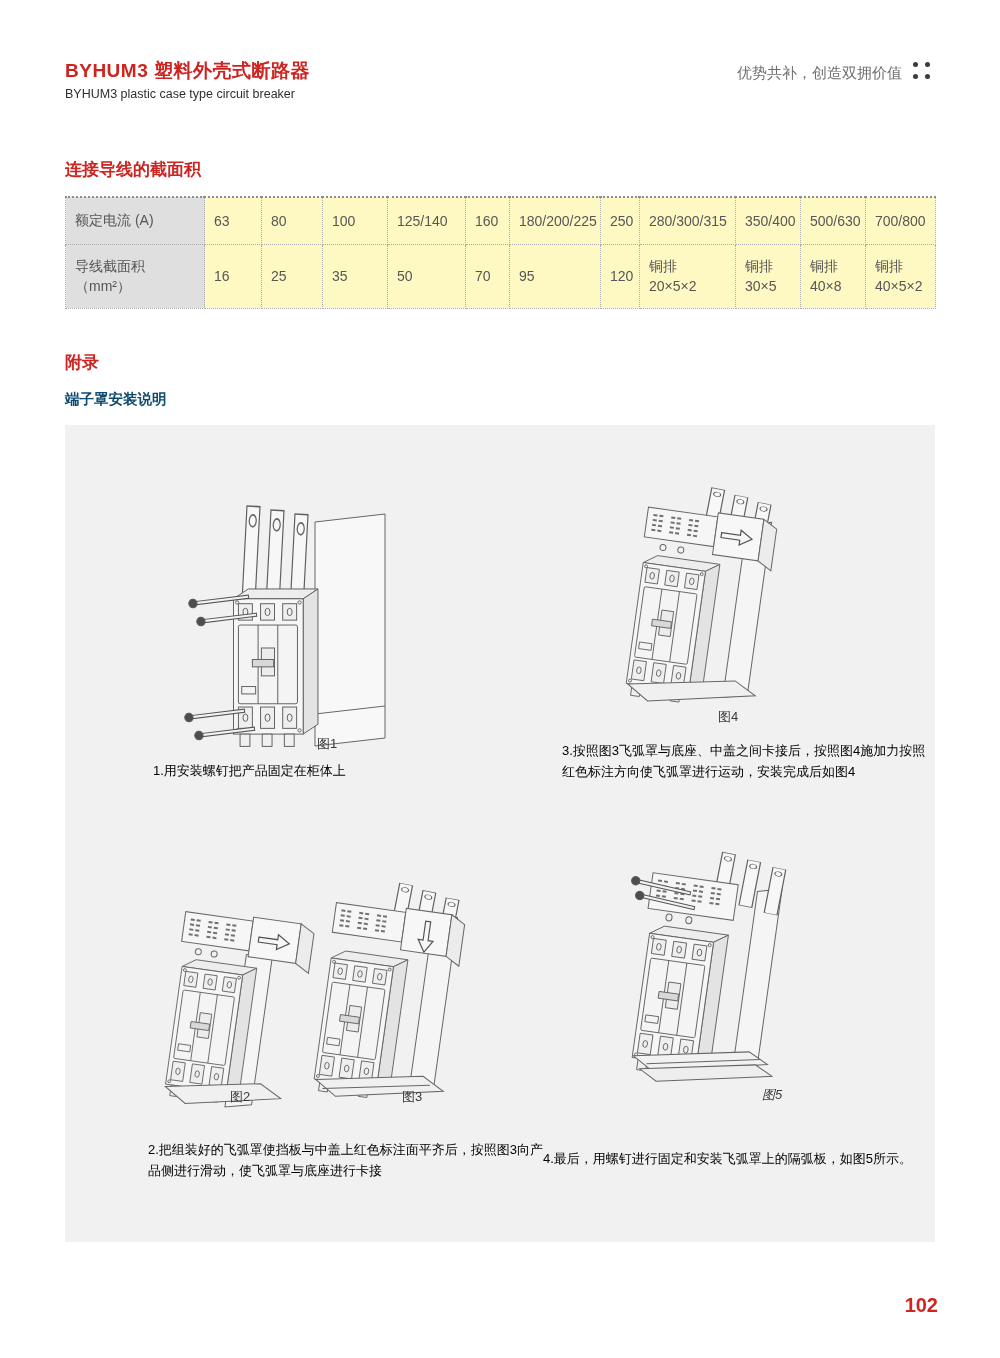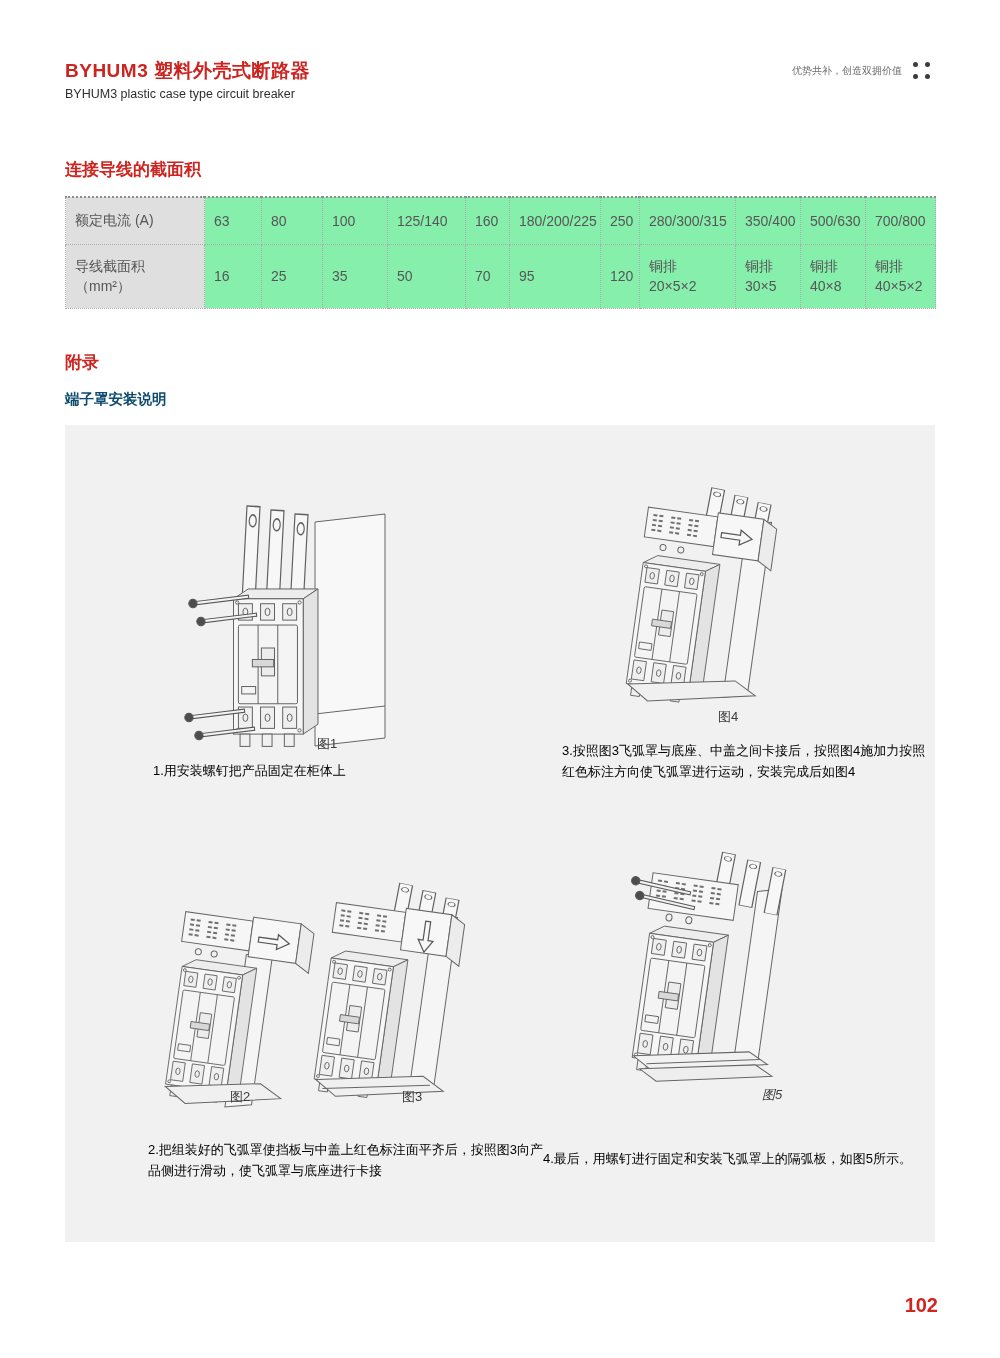--- a/index.html
+++ b/index.html
@@ -6,36 +6,36 @@
   body {
     width:1000px; height:1358px; position:relative; background:#ffffff;
     font-family:"Liberation Sans","DejaVu Sans",sans-serif; color:#333;
     overflow:hidden;
   }
   .abs { position:absolute; }
 
   
   .doc-title { left:65px; top:58px; font-size:19px; font-weight:bold; color:#cc2420; letter-spacing:0.5px; }
   .doc-subtitle { left:65px; top:87px; font-size:12.5px; color:#2e2e2e; }
-  .slogan { right:98px; top:64px; font-size:10px; color:#6f6f6f; }
+  .slogan { right:98px; top:64px; font-size:15px; color:#6f6f6f; }
   .dots { left:913px; top:62px; width:17px; height:17px;
           display:grid; grid-template-columns:5px 5px; grid-template-rows:5px 5px; gap:7px; }
   .dots span { width:5px; height:5px; border-radius:50%; background:#3b3b3b; display:block; }
 
   
   .sec-title { font-size:17px; font-weight:bold; color:#cc2420; }
   #wire-title { left:65px; top:158px; }
   #appendix-title { left:65px; top:351px; }
   #appendix-sub { left:65px; top:390px; font-size:14.5px; font-weight:bold; color:#0c4a6e; }
 
   
   table.spec { position:absolute; left:65px; top:196px; width:870px;
     border-collapse:collapse; table-layout:fixed;
     border-top:2px dotted #8d8d8d; }
-  table.spec td { border:1px dotted #acacac; background:#86efac;
+  table.spec td { border:1px dotted #acacac; background:#fef9c3;
     font-size:14px; color:#565656; padding:4px 4px 4px 9px; vertical-align:middle; }
   table.spec td.lbl { background:#dfdfdf; color:#555; white-space:nowrap; }
   table.spec tr.r1 td { height:47px; }
   table.spec tr.r2 td { height:64px; white-space:pre-line; line-height:1.45; }
 
   
   .panel { left:65px; top:425px; width:870px; height:817px; background:#f1f1f1; }
   .fig-label { position:absolute; font-size:13px; color:#3a3a3a; }
   .caption { position:absolute; font-size:13px; color:#000000; line-height:1.6; white-space:pre-line; }
 

